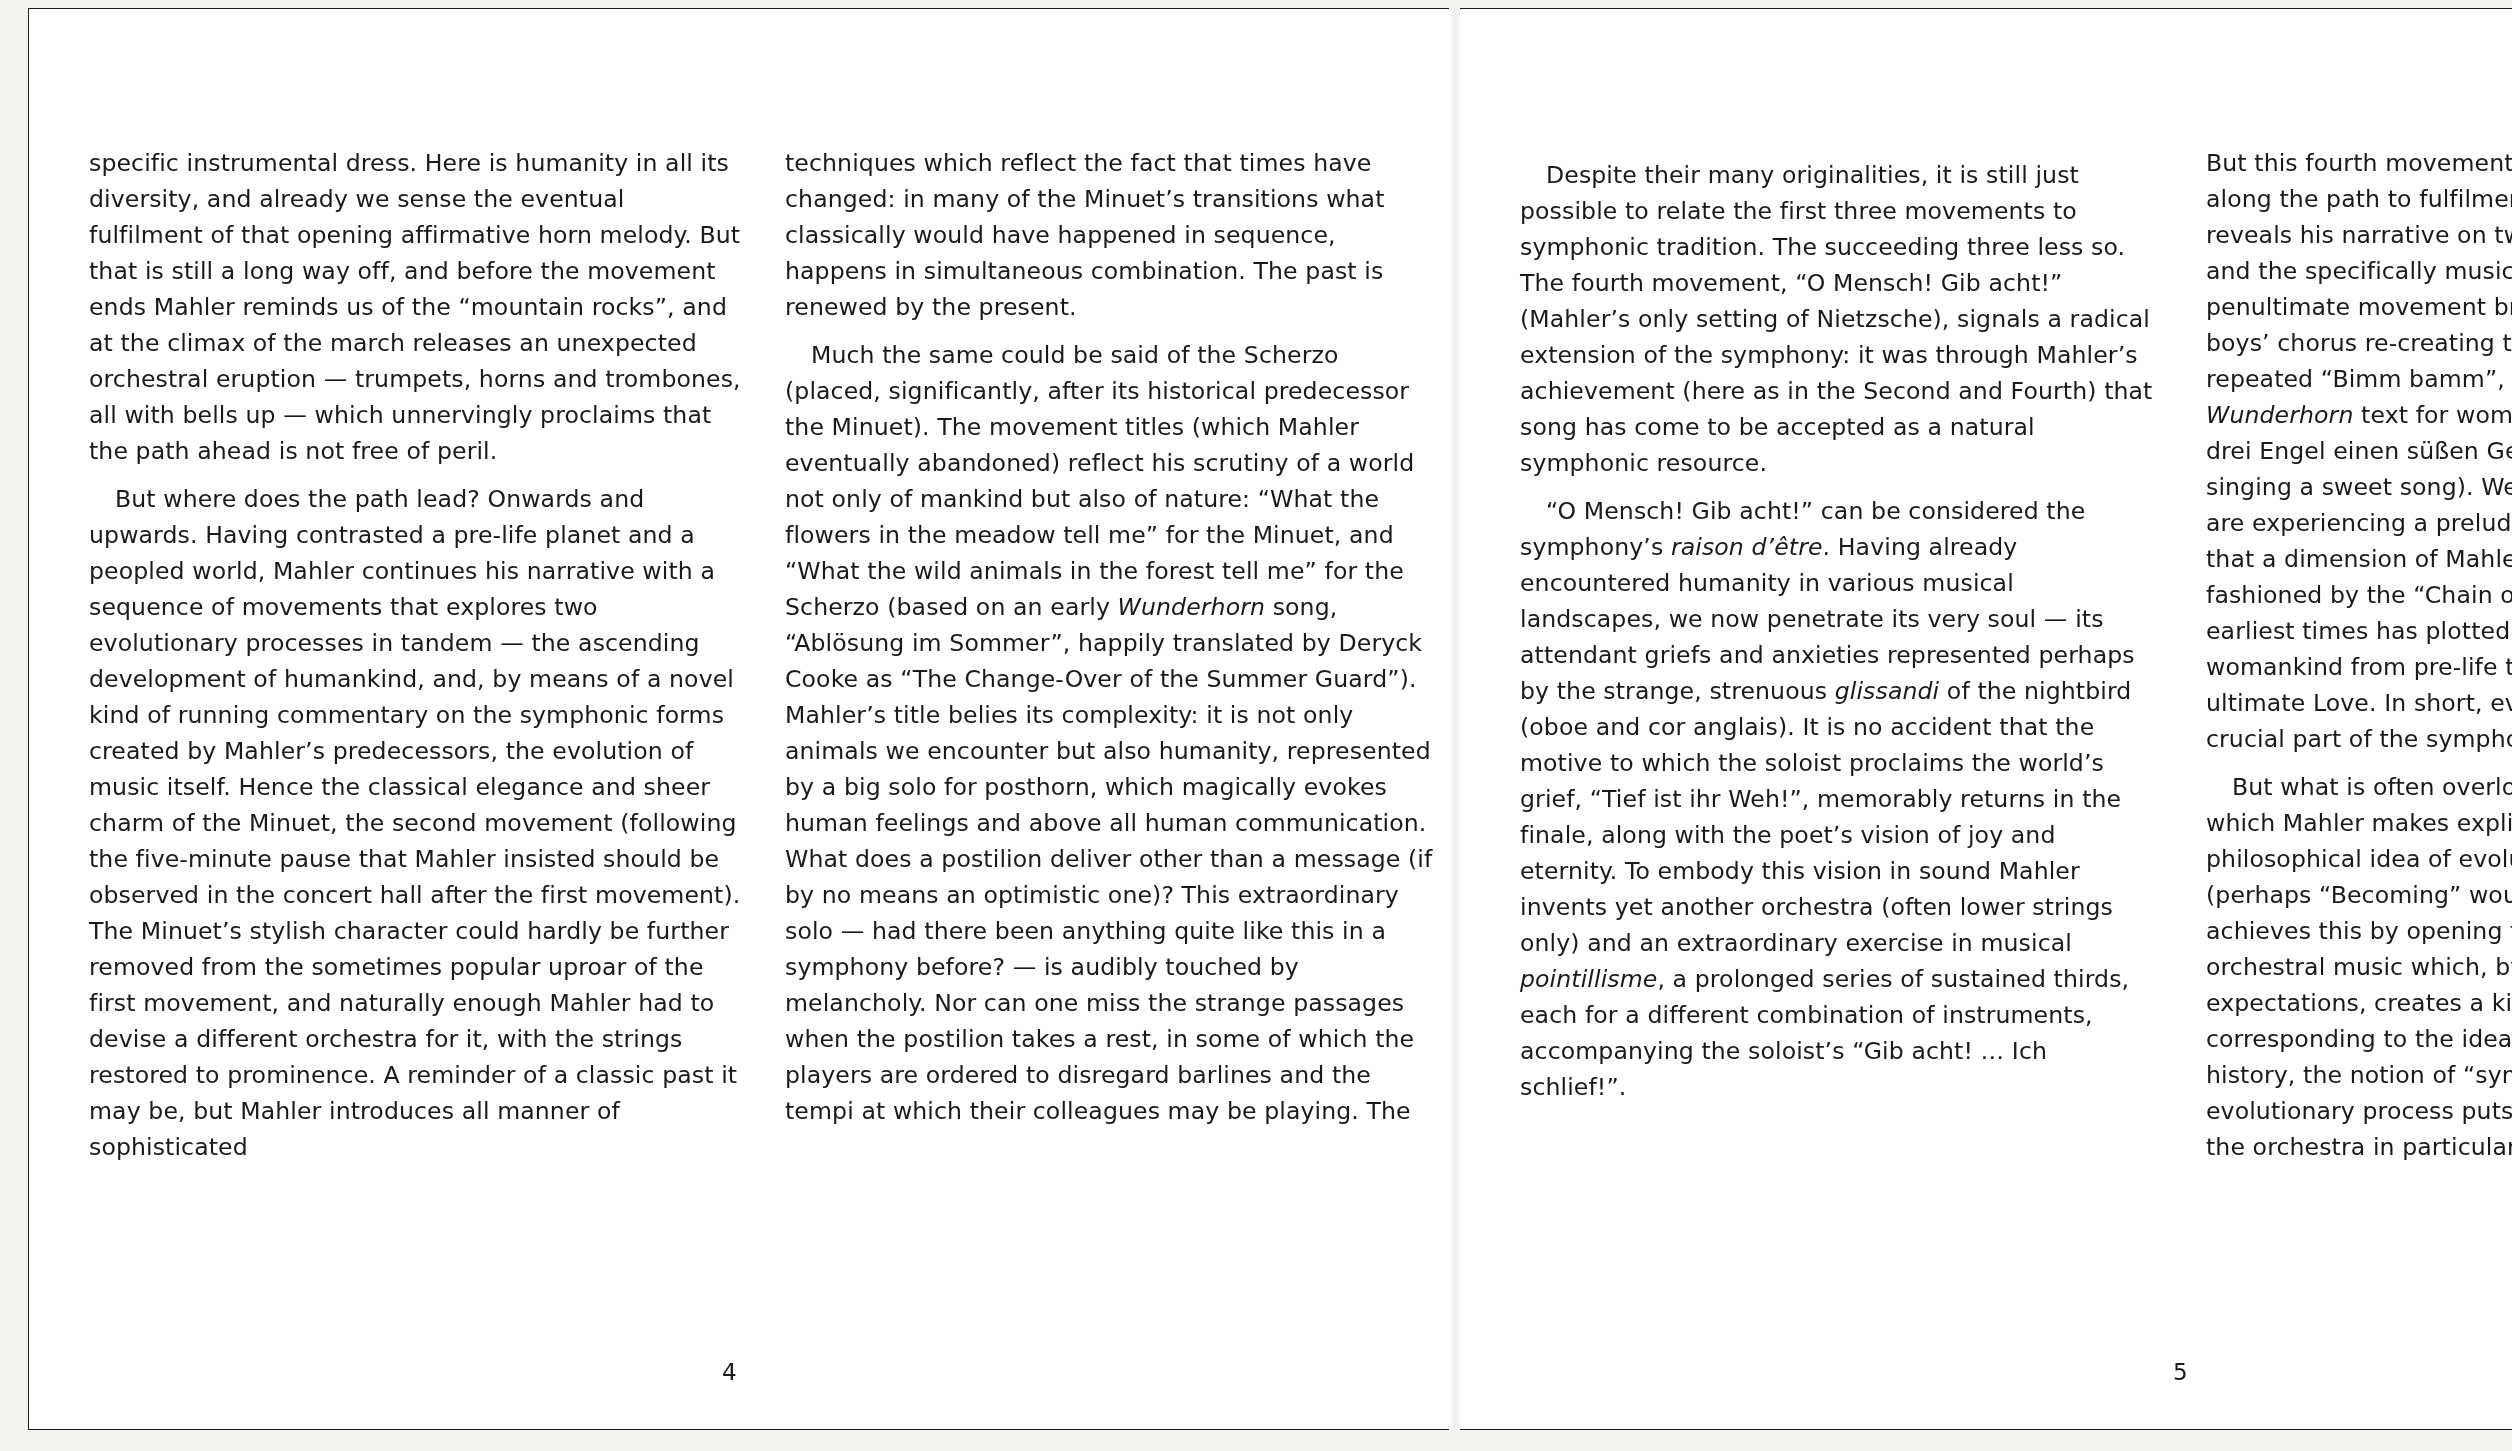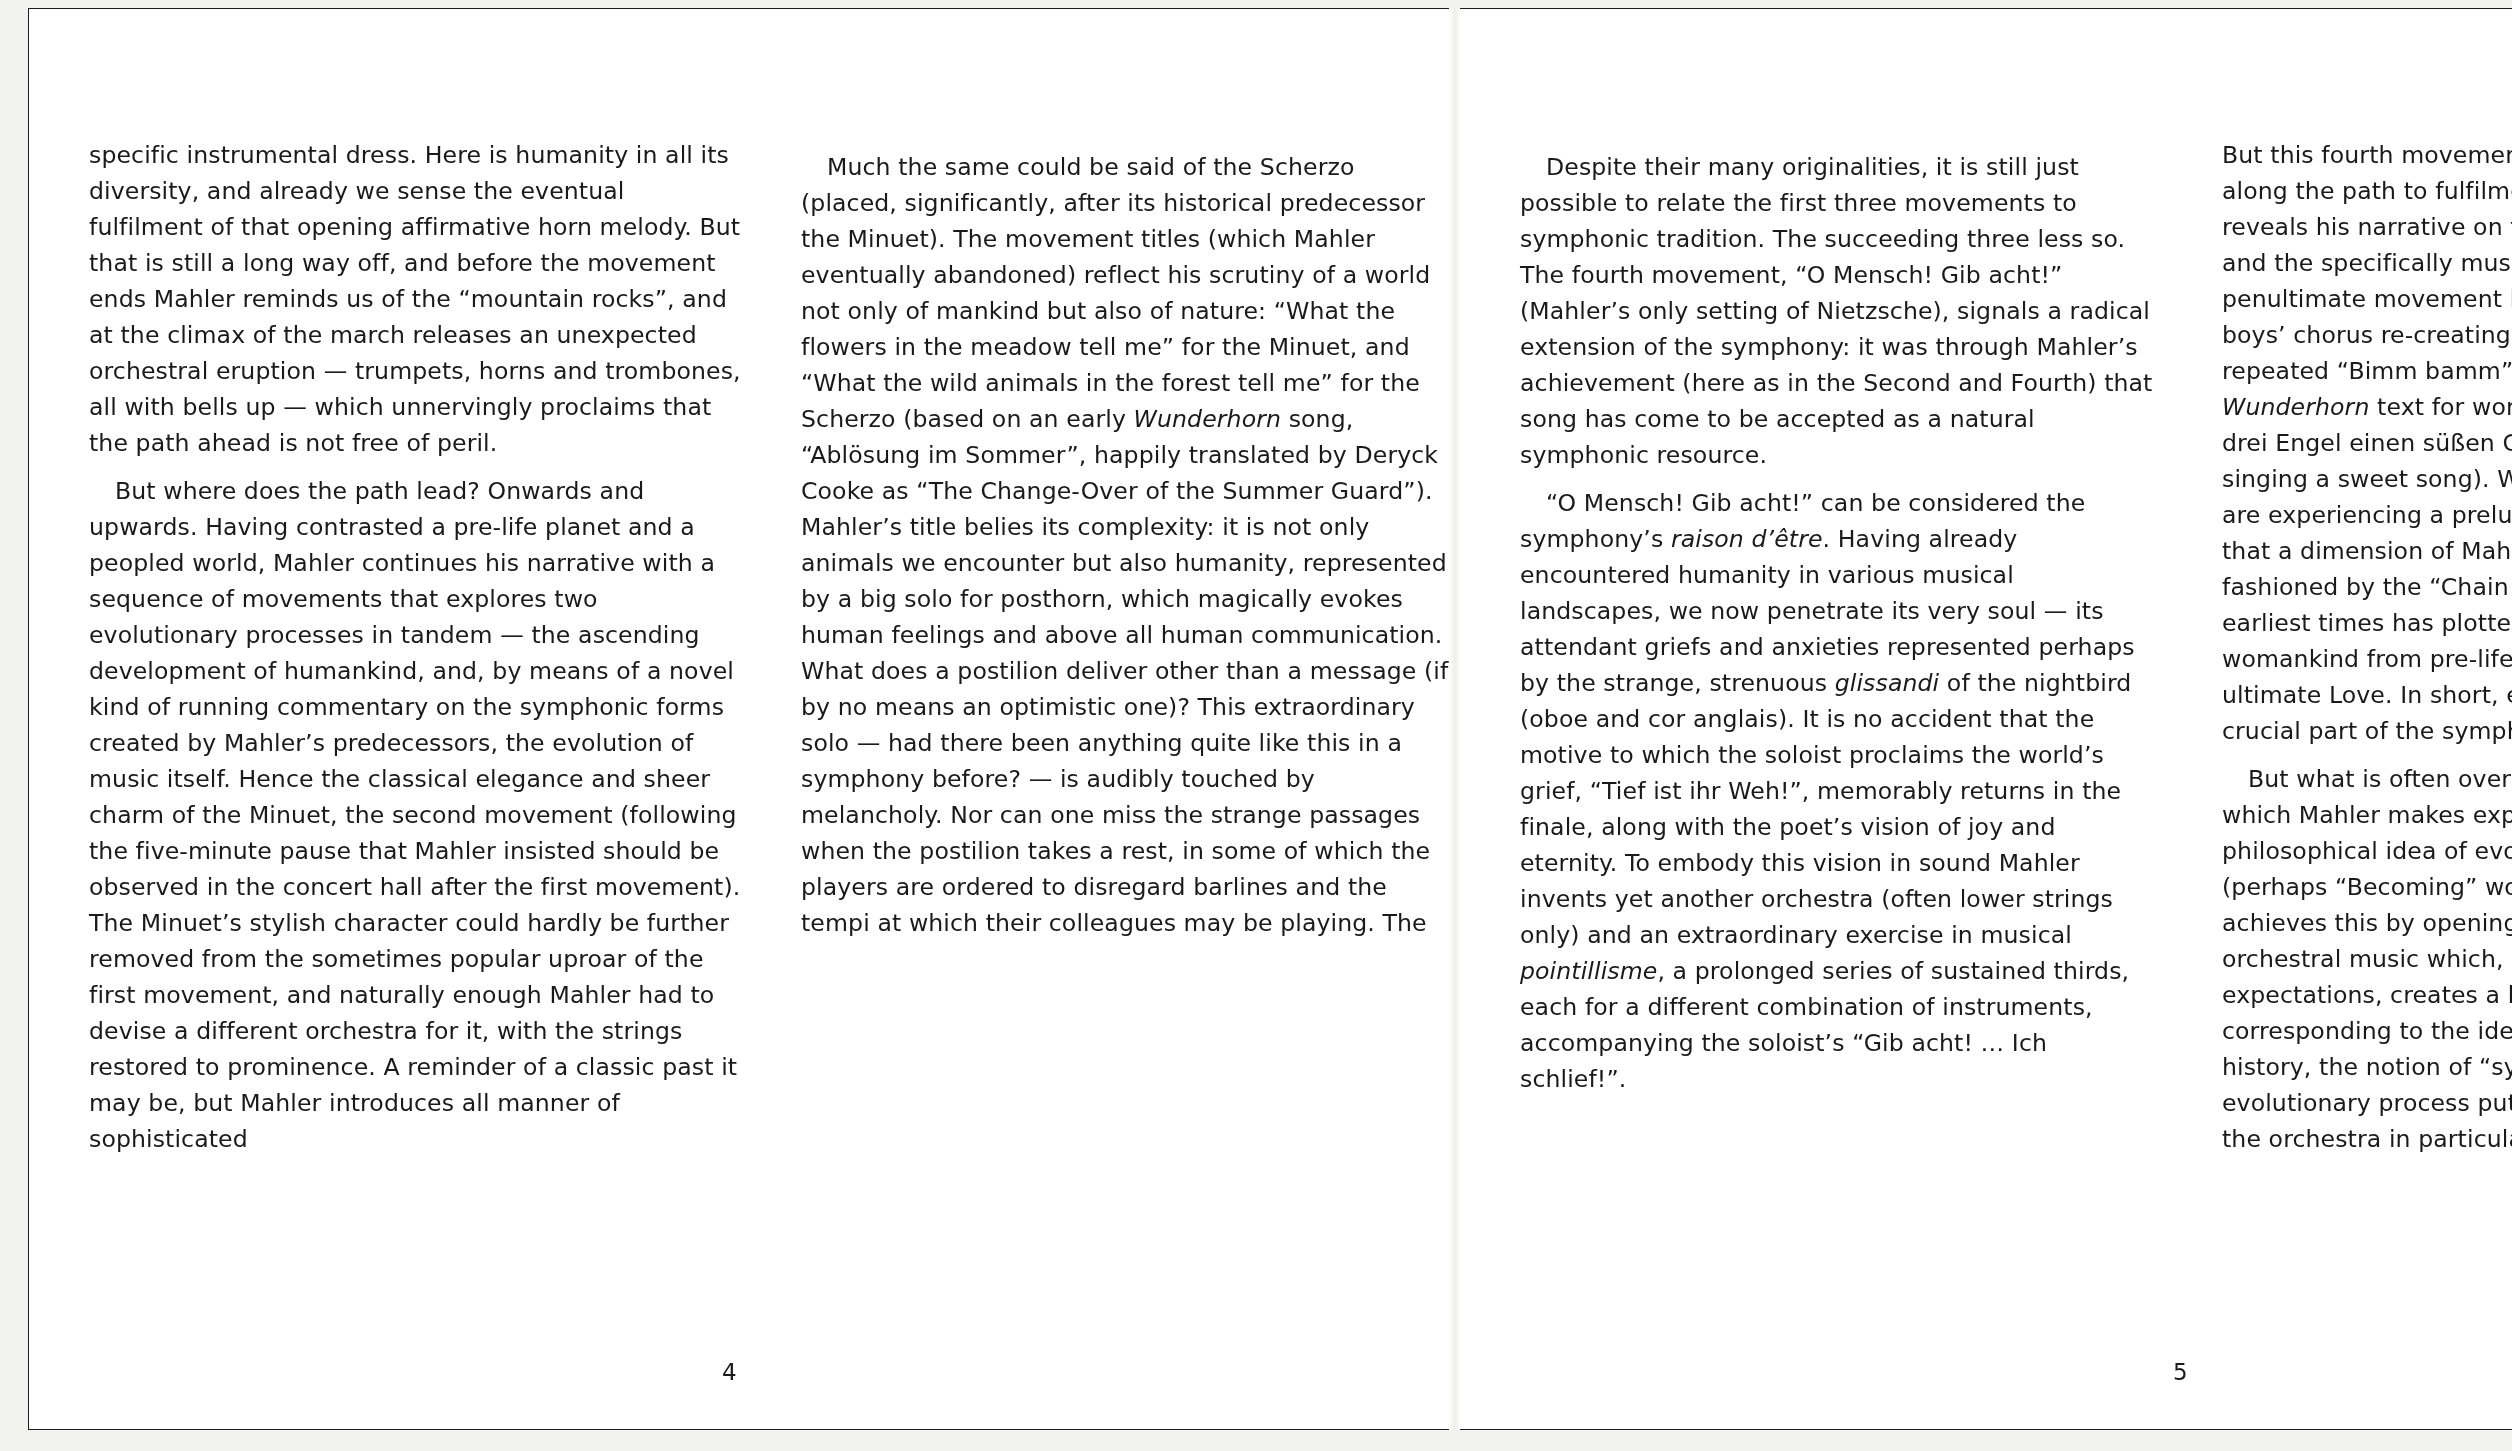--- a/index.html
+++ b/index.html
@@ -57,25 +57,25 @@
   .gutter-shadow {
     position: absolute;
     left: 1449px;
     top: 8px;
     width: 12px;
     height: 1422px;
     background: linear-gradient(to right, #ffffff 0%, #efefec 45%, #efefec 55%, #ffffff 100%);
   }
   .columns {
     position: absolute;
-    top: 128px;
+    top: 136px;
     left: 0;
     right: 0;
     display: flex;
-    gap: 16px;
+    gap: 0;
   }
   .col {
     box-sizing: border-box;
     font-size: 23.6px;
     line-height: 36px;
     text-align: left;
     letter-spacing: 0.1px;
     color: #1a1a1a;
   }
   .col p {
@@ -105,20 +105,21 @@
 <div class="spread">
   <div class="scan-bg"></div>
 
   <div class="page page-left">
     <div class="columns">
       <div class="col col-1">
         <p>specific instrumental dress. Here is humanity in all its diversity, and already we sense the eventual fulfilment of that opening affirmative horn melody. But that is still a long way off, and before the movement ends Mahler reminds us of the “mountain rocks”, and at the climax of the march releases an unexpected orchestral eruption — trumpets, horns and trombones, all with bells up — which unnervingly proclaims that the path ahead is not free of peril.</p>
         <p class="indent">But where does the path lead? Onwards and upwards. Having contrasted a pre-life planet and a peopled world, Mahler continues his narrative with a sequence of movements that explores two evolutionary processes in tandem — the ascending development of humankind, and, by means of a novel kind of running commentary on the symphonic forms created by Mahler’s predecessors, the evolution of music itself. Hence the classical elegance and sheer charm of the Minuet, the second movement (following the five-minute pause that Mahler insisted should be observed in the concert hall after the first movement). The Minuet’s stylish character could hardly be further removed from the sometimes popular uproar of the first movement, and naturally enough Mahler had to devise a different orchestra for it, with the strings restored to prominence. A reminder of a classic past it may be, but Mahler introduces all manner of sophisticated</p>
       </div>
       <div class="col col-2">
+        <p>techniques which reflect the fact that times have changed: in many of the Minuet’s transitions what classically would have happened in sequence, happens in simultaneous combination. The past is renewed by the present.</p>
         <p class="indent">Much the same could be said of the Scherzo (placed, significantly, after its historical predecessor the Minuet). The movement titles (which Mahler eventually abandoned) reflect his scrutiny of a world not only of mankind but also of nature: “What the flowers in the meadow tell me” for the Minuet, and “What the wild animals in the forest tell me” for the Scherzo (based on an early <em>Wunderhorn</em> song, “Ablösung im Sommer”, happily translated by Deryck Cooke as “The Change-Over of the Summer Guard”). Mahler’s title belies its complexity: it is not only animals we encounter but also humanity, represented by a big solo for posthorn, which magically evokes human feelings and above all human communication. What does a postilion deliver other than a message (if by no means an optimistic one)? This extraordinary solo — had there been anything quite like this in a symphony before? — is audibly touched by melancholy. Nor can one miss the strange passages when the postilion takes a rest, in some of which the players are ordered to disregard barlines and the tempi at which their colleagues may be playing. The</p>
       </div>
     </div>
     <div class="folio">4</div>
   </div>
 
   <div class="gutter-shadow"></div>
 
   <div class="page page-right">
     <div class="columns">

